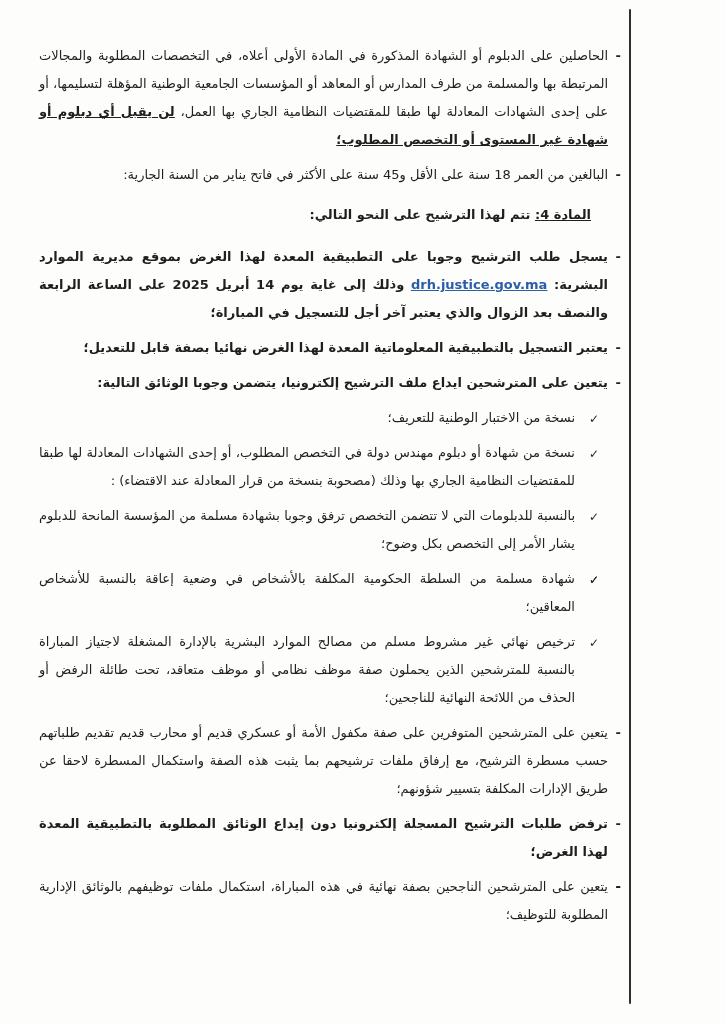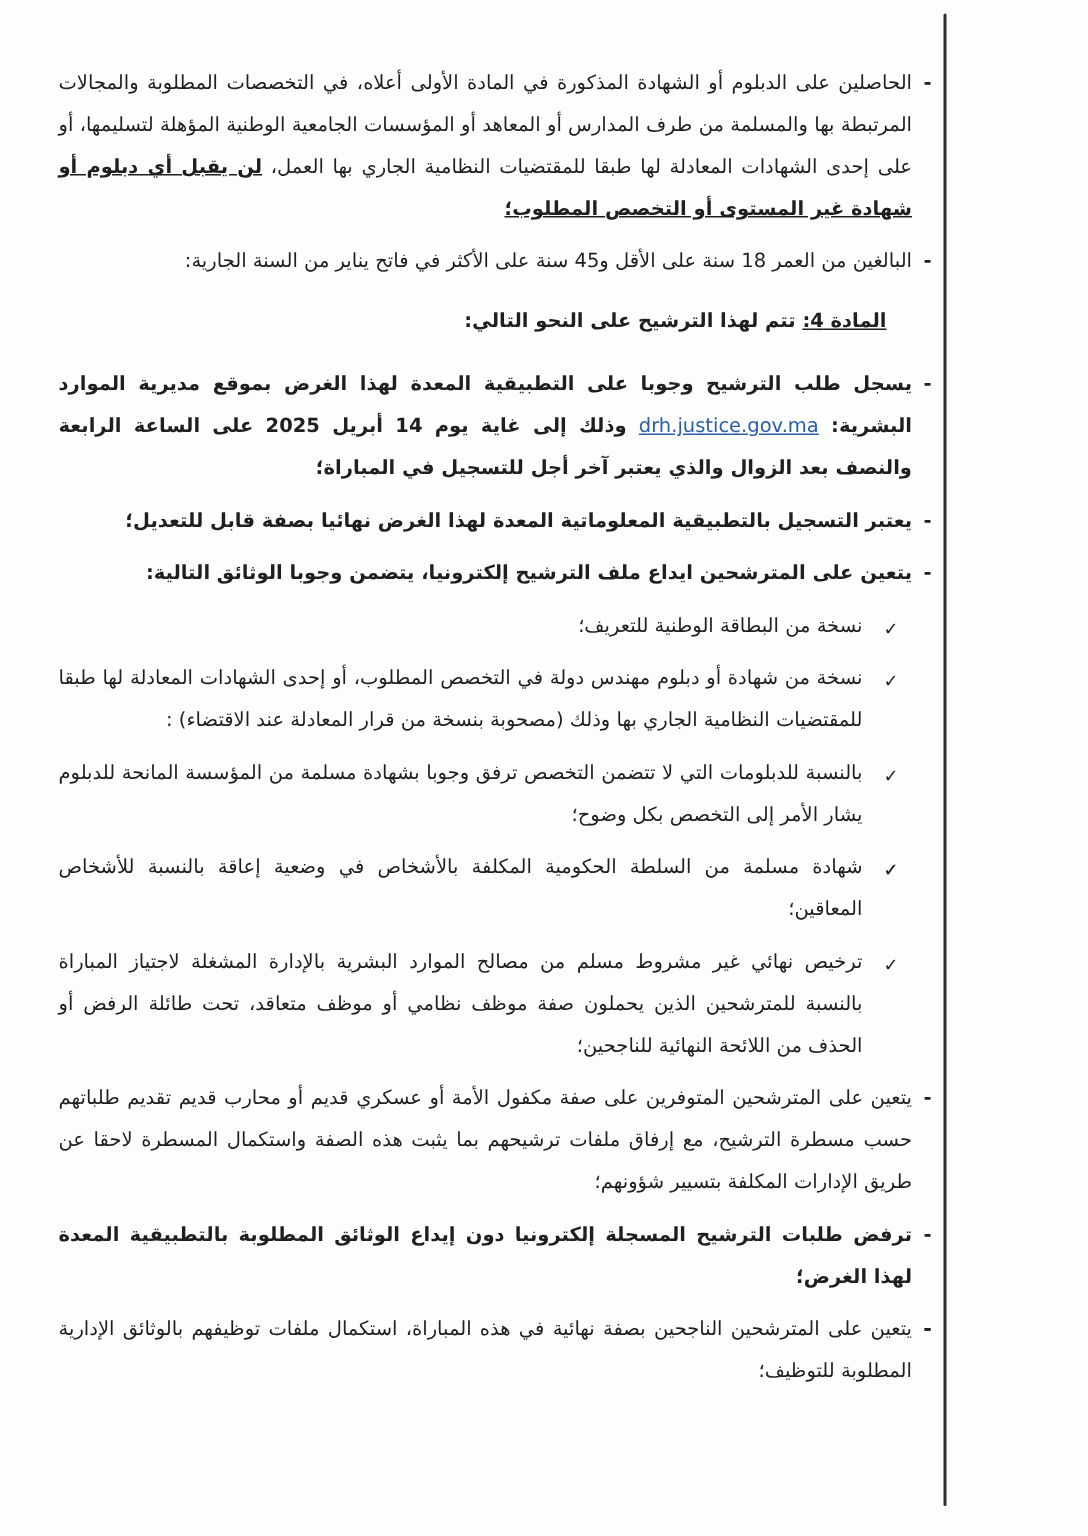--- a/index.html
+++ b/index.html
@@ -54,37 +54,37 @@
     font-weight: normal;
   }
   .heading-item {
     margin: 12px 30px 14px 0;
   }
   .b { font-weight: bold; }
   .u { text-decoration: underline; }
   a.link {
     color: #2a5ea8;
     text-decoration: underline;
-    font-weight: normal;
+    font-weight: bold;
     cursor: pointer;
   }
 </style>
 </head>
 <body>
 
 <div class="page">
   <div class="edge-line"></div>
   <div class="doc" id="doc-root" dir="rtl">
       <div class="block dash-item"><span class="marker">-</span><span class="text"><span class="">الحاصلين على الدبلوم أو الشهادة المذكورة في المادة الأولى أعلاه، في التخصصات المطلوبة والمجالات المرتبطة بها والمسلمة من طرف المدارس أو المعاهد أو المؤسسات الجامعية الوطنية المؤهلة لتسليمها، أو على إحدى الشهادات المعادلة لها طبقا للمقتضيات النظامية الجاري بها العمل، </span><span class="b u">لن يقبل أي دبلوم أو شهادة غير المستوى أو التخصص المطلوب؛</span></span></div>
       <div class="block dash-item"><span class="marker">-</span><span class="text"><span class="">البالغين من العمر 18 سنة على الأقل و45 سنة على الأكثر في فاتح يناير من السنة الجارية:</span></span></div>
       <div class="block heading-item"><span class="text b"><span class="b u">المادة 4:</span><span class="b "> تتم لهذا الترشيح على النحو التالي:</span></span></div>
       <div class="block dash-item"><span class="marker">-</span><span class="text b"><span class="">يسجل طلب الترشيح وجوبا على التطبيقية المعدة لهذا الغرض بموقع مديرية الموارد البشرية: </span><a class="link" dir="ltr">drh.justice.gov.ma</a><span class=""> وذلك إلى غاية يوم 14 أبريل 2025  على الساعة الرابعة والنصف بعد الزوال والذي يعتبر آخر أجل للتسجيل في المباراة؛</span></span></div>
       <div class="block dash-item"><span class="marker">-</span><span class="text b"><span class="">يعتبر التسجيل بالتطبيقية المعلوماتية المعدة لهذا الغرض نهائيا بصفة قابل للتعديل؛</span></span></div>
       <div class="block dash-item"><span class="marker">-</span><span class="text b"><span class="">يتعين على المترشحين ايداع ملف الترشيح إلكترونيا، يتضمن وجوبا الوثائق التالية:</span></span></div>
-      <div class="block check-item"><span class="marker">✓</span><span class="text"><span class="">نسخة من البطاقة الوطنية للتعريف؛</span></span></div>
+      <div class="block check-item"><span class="marker">✓</span><span class="text"><span class="">نسخة من الاختبار الوطنية للتعريف؛</span></span></div>
       <div class="block check-item"><span class="marker">✓</span><span class="text"><span class="">نسخة من شهادة أو دبلوم مهندس دولة في التخصص المطلوب، أو إحدى الشهادات المعادلة لها طبقا للمقتضيات النظامية الجاري بها وذلك (مصحوبة بنسخة من قرار المعادلة عند الاقتضاء) :</span></span></div>
       <div class="block check-item"><span class="marker">✓</span><span class="text"><span class="">بالنسبة للدبلومات التي لا تتضمن التخصص ترفق وجوبا بشهادة مسلمة من المؤسسة المانحة للدبلوم يشار الأمر إلى التخصص بكل وضوح؛</span></span></div>
       <div class="block check-item"><span class="marker">✓</span></div>
       <div class="block check-item"><span class="marker">✓</span><span class="text"><span class="">شهادة مسلمة من السلطة الحكومية المكلفة بالأشخاص في وضعية إعاقة بالنسبة للأشخاص المعاقين؛</span></span></div>
       <div class="block check-item"><span class="marker">✓</span><span class="text"><span class="">ترخيص نهائي غير مشروط مسلم من مصالح الموارد البشرية بالإدارة المشغلة لاجتياز المباراة بالنسبة للمترشحين الذين يحملون صفة موظف نظامي أو موظف متعاقد، تحت طائلة الرفض أو الحذف من اللائحة النهائية للناجحين؛</span></span></div>
       <div class="block dash-item"><span class="marker">-</span><span class="text"><span class="">يتعين على المترشحين المتوفرين على صفة مكفول الأمة أو عسكري قديم أو محارب قديم تقديم طلباتهم حسب مسطرة الترشيح، مع إرفاق ملفات ترشيحهم بما يثبت هذه الصفة واستكمال المسطرة لاحقا عن طريق الإدارات المكلفة بتسيير شؤونهم؛</span></span></div>
       <div class="block dash-item"><span class="marker">-</span><span class="text b"><span class="">ترفض طلبات الترشيح المسجلة إلكترونيا دون إيداع الوثائق المطلوبة بالتطبيقية المعدة لهذا الغرض؛</span></span></div>
       <div class="block dash-item"><span class="marker">-</span></div>
       <div class="block dash-item"><span class="marker">-</span><span class="text"><span class="">يتعين على المترشحين الناجحين بصفة نهائية في هذه المباراة، استكمال ملفات توظيفهم بالوثائق الإدارية المطلوبة للتوظيف؛</span></span></div>
     </div>

